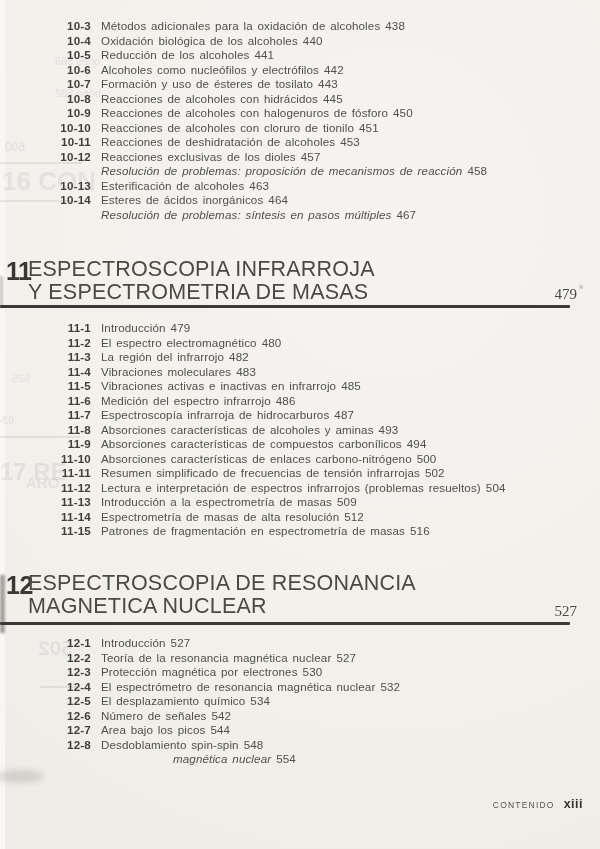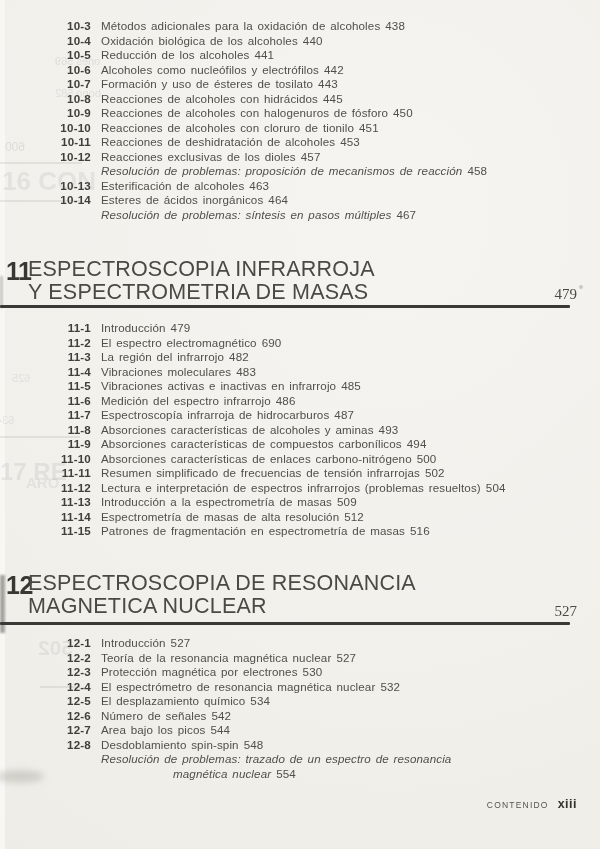--- a/index.html
+++ b/index.html
@@ -32,21 +32,21 @@
   .is-italic .toc-text > span:first-child{font-style:italic;}
   .is-cont{padding-left:124px;}
   
   .chapter{position:absolute;left:0;width:600px;height:56px;}
   .ch-num{position:absolute;left:6px;top:1px;font-size:25px;font-weight:700;color:#383732;letter-spacing:-.5px;line-height:24px;}
   .ch-title{margin:0;position:absolute;left:28px;top:0;font-size:21.5px;line-height:22.5px;font-weight:400;color:#4a4944;letter-spacing:.2px;}
   .ch-rule{position:absolute;left:0;width:570px;height:3px;background:#3a3935;border-radius:1px;}
   .ch-page{position:absolute;right:23px;font-family:"Liberation Serif",serif;font-size:15px;color:#4a4944;}
   .sup-dot{position:absolute;right:17px;top:27px;width:4px;height:4px;border-radius:50%;background:#c9c8c3;}
   
-  .footer{position:absolute;top:797px;right:23px;display:flex;align-items:baseline;}
+  .footer{position:absolute;top:797px;right:17px;display:flex;align-items:baseline;}
   .footer-label{font-size:8.5px;letter-spacing:1.2px;color:#55544e;}
   .footer-page{font-size:12.5px;font-weight:700;margin-left:9px;color:#34332e;letter-spacing:.5px;text-align:right;}
 </style>
 </head>
 <body>
 
 <div class="page">
 
   <div class="edge-left"></div>
   <div>
@@ -155,21 +155,21 @@
 
   <section class="toc-block" style="top:321px">
 
       <div class="toc-row">
         <span class="toc-num">11-1</span>
         <span class="toc-text"><span>Introducción</span><span class="toc-page">479</span></span>
       </div>
 
       <div class="toc-row">
         <span class="toc-num">11-2</span>
-        <span class="toc-text"><span>El espectro electromagnético</span><span class="toc-page">690</span></span>
+        <span class="toc-text"><span>El espectro electromagnético</span><span class="toc-page">480</span></span>
       </div>
 
       <div class="toc-row">
         <span class="toc-num">11-3</span>
         <span class="toc-text"><span>La región del infrarrojo</span><span class="toc-page">482</span></span>
       </div>
 
       <div class="toc-row">
         <span class="toc-num">11-4</span>
         <span class="toc-text"><span>Vibraciones moleculares</span><span class="toc-page">483</span></span>
@@ -276,24 +276,20 @@
       <div class="toc-row">
         <span class="toc-num">12-7</span>
         <span class="toc-text"><span>Area bajo los picos</span><span class="toc-page">544</span></span>
       </div>
 
       <div class="toc-row">
         <span class="toc-num">12-8</span>
         <span class="toc-text"><span>Desdoblamiento spin-spin</span><span class="toc-page">548</span></span>
       </div>
 
-      <div class="toc-row is-italic">
-        <span class="toc-num"></span>
-        <span class="toc-text"><span>Resolución de problemas: trazado de un espectro de resonancia</span><span class="toc-page"></span></span>
-      </div>
 
       <div class="toc-row is-italic is-cont">
         <span class="toc-num"></span>
         <span class="toc-text"><span>magnética nuclear</span><span class="toc-page">554</span></span>
       </div>
     </section>
 
   <footer class="footer">
     <span class="footer-label">CONTENIDO</span>
     <span class="footer-page">xiii</span>

